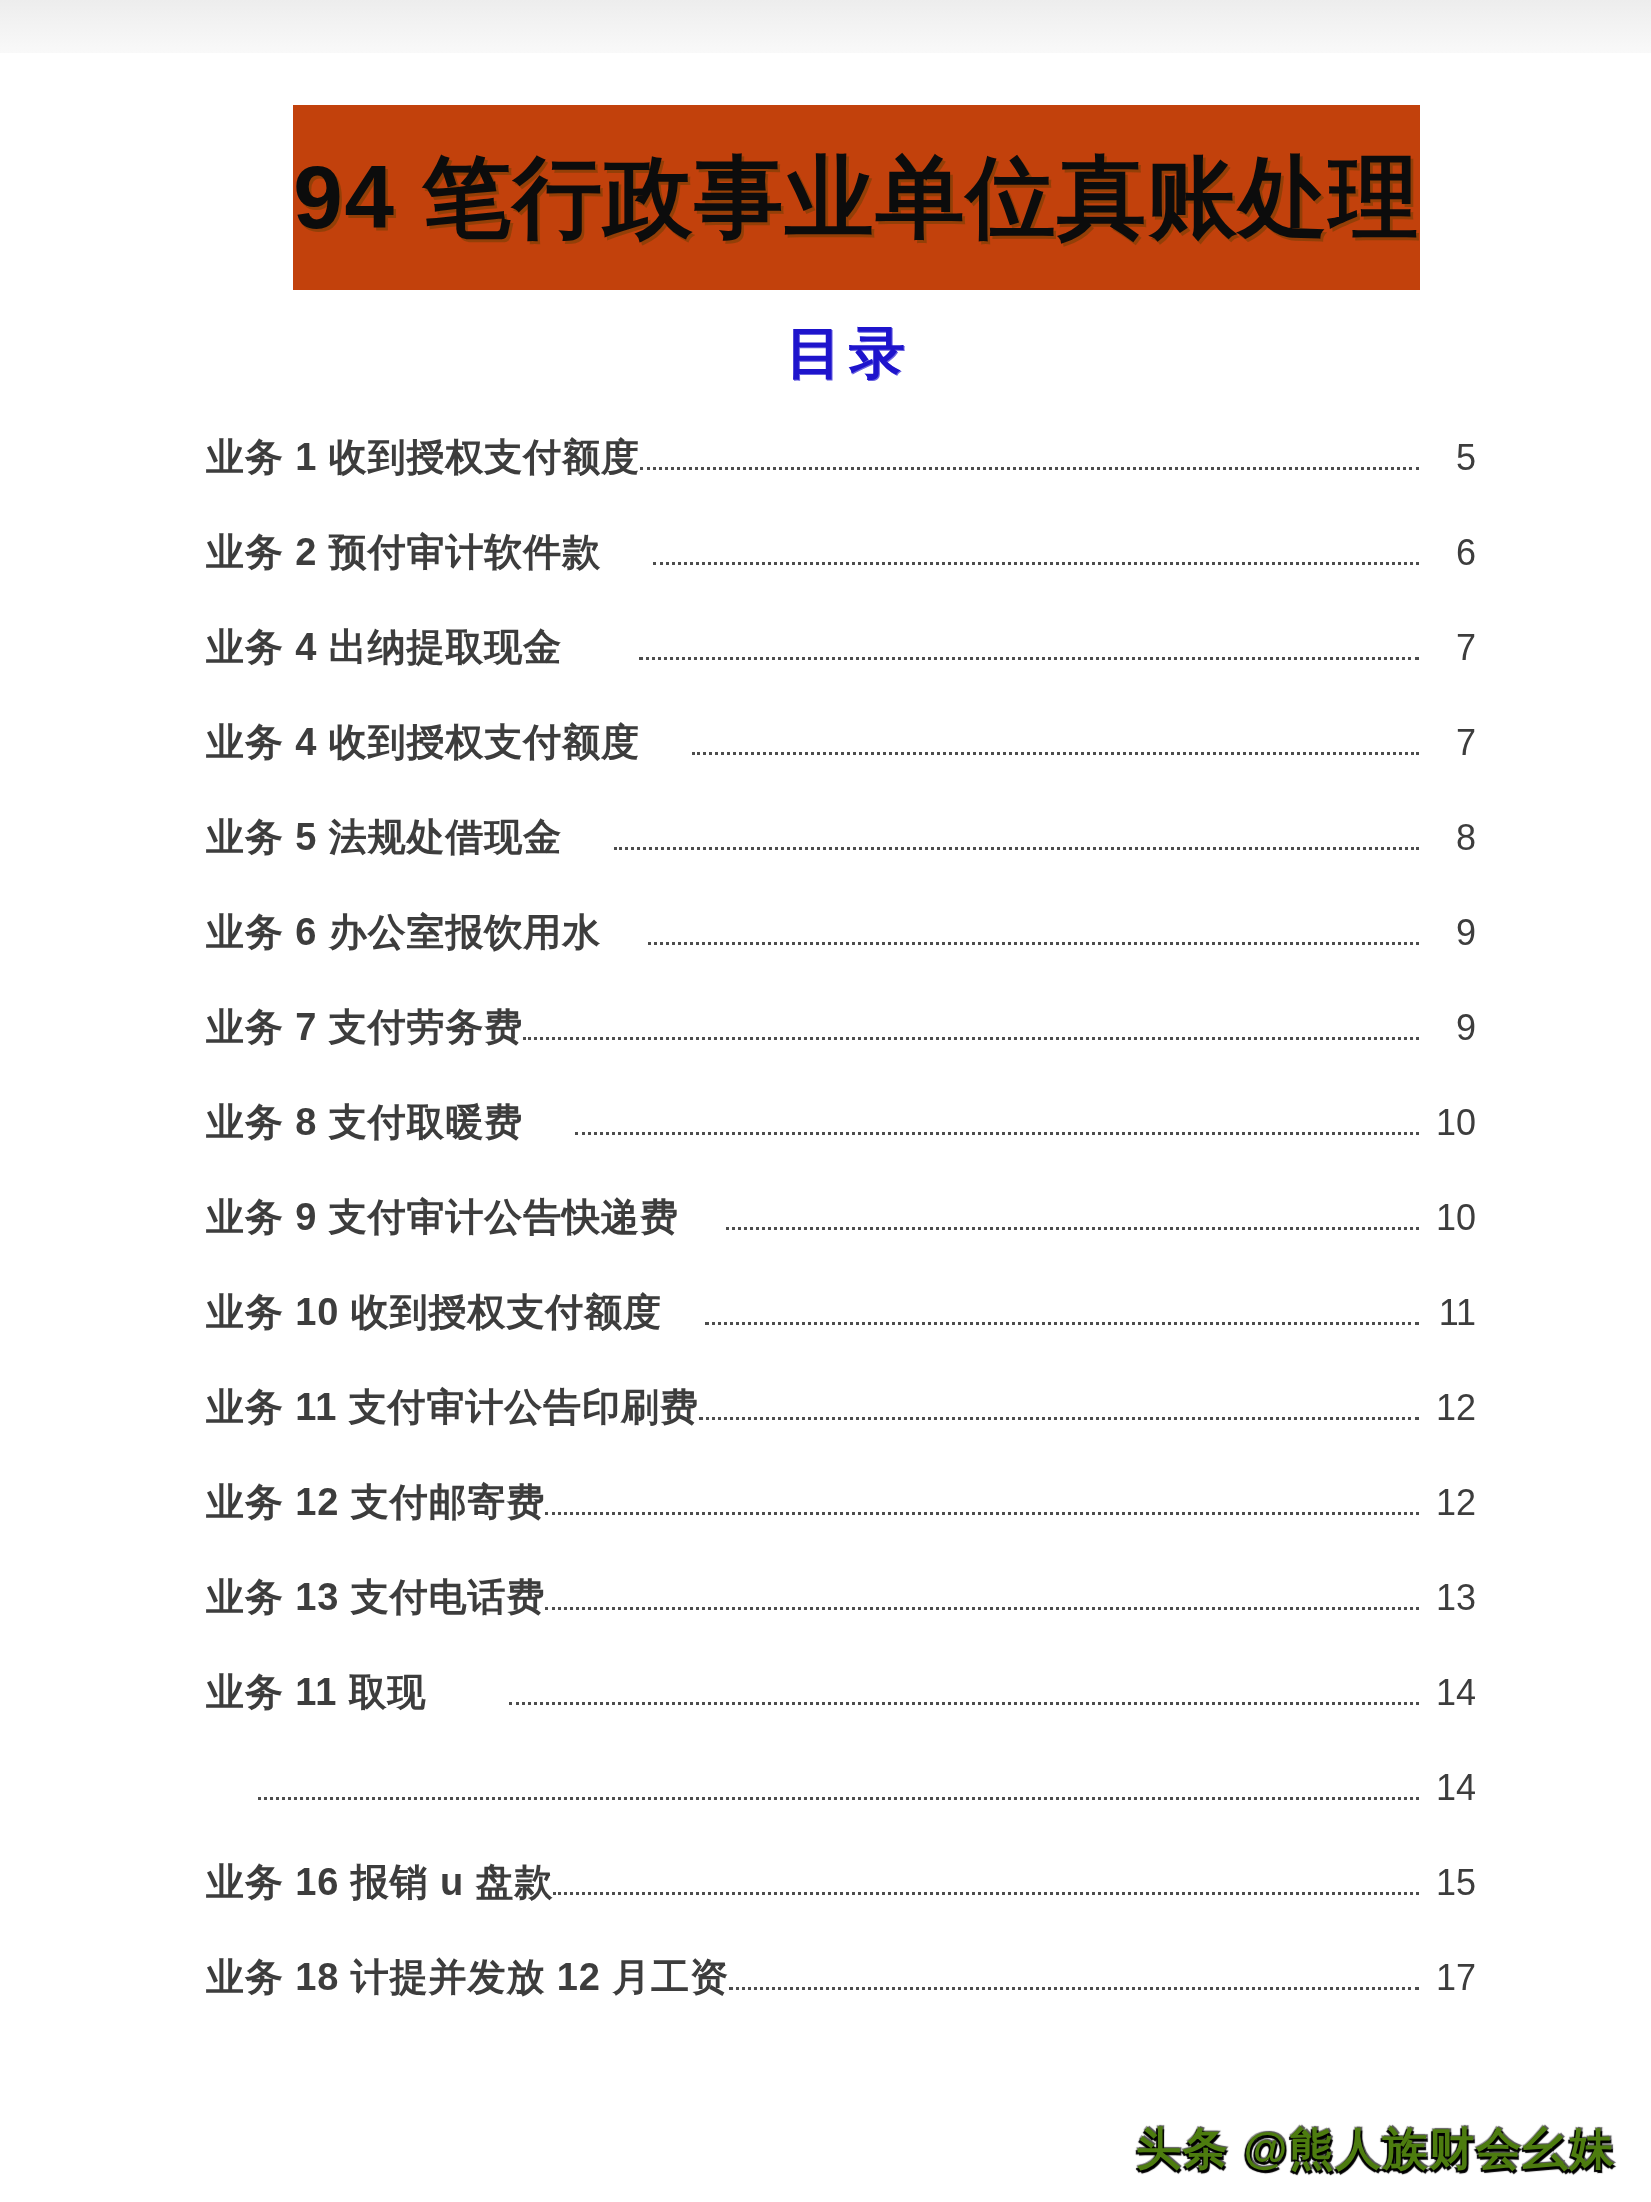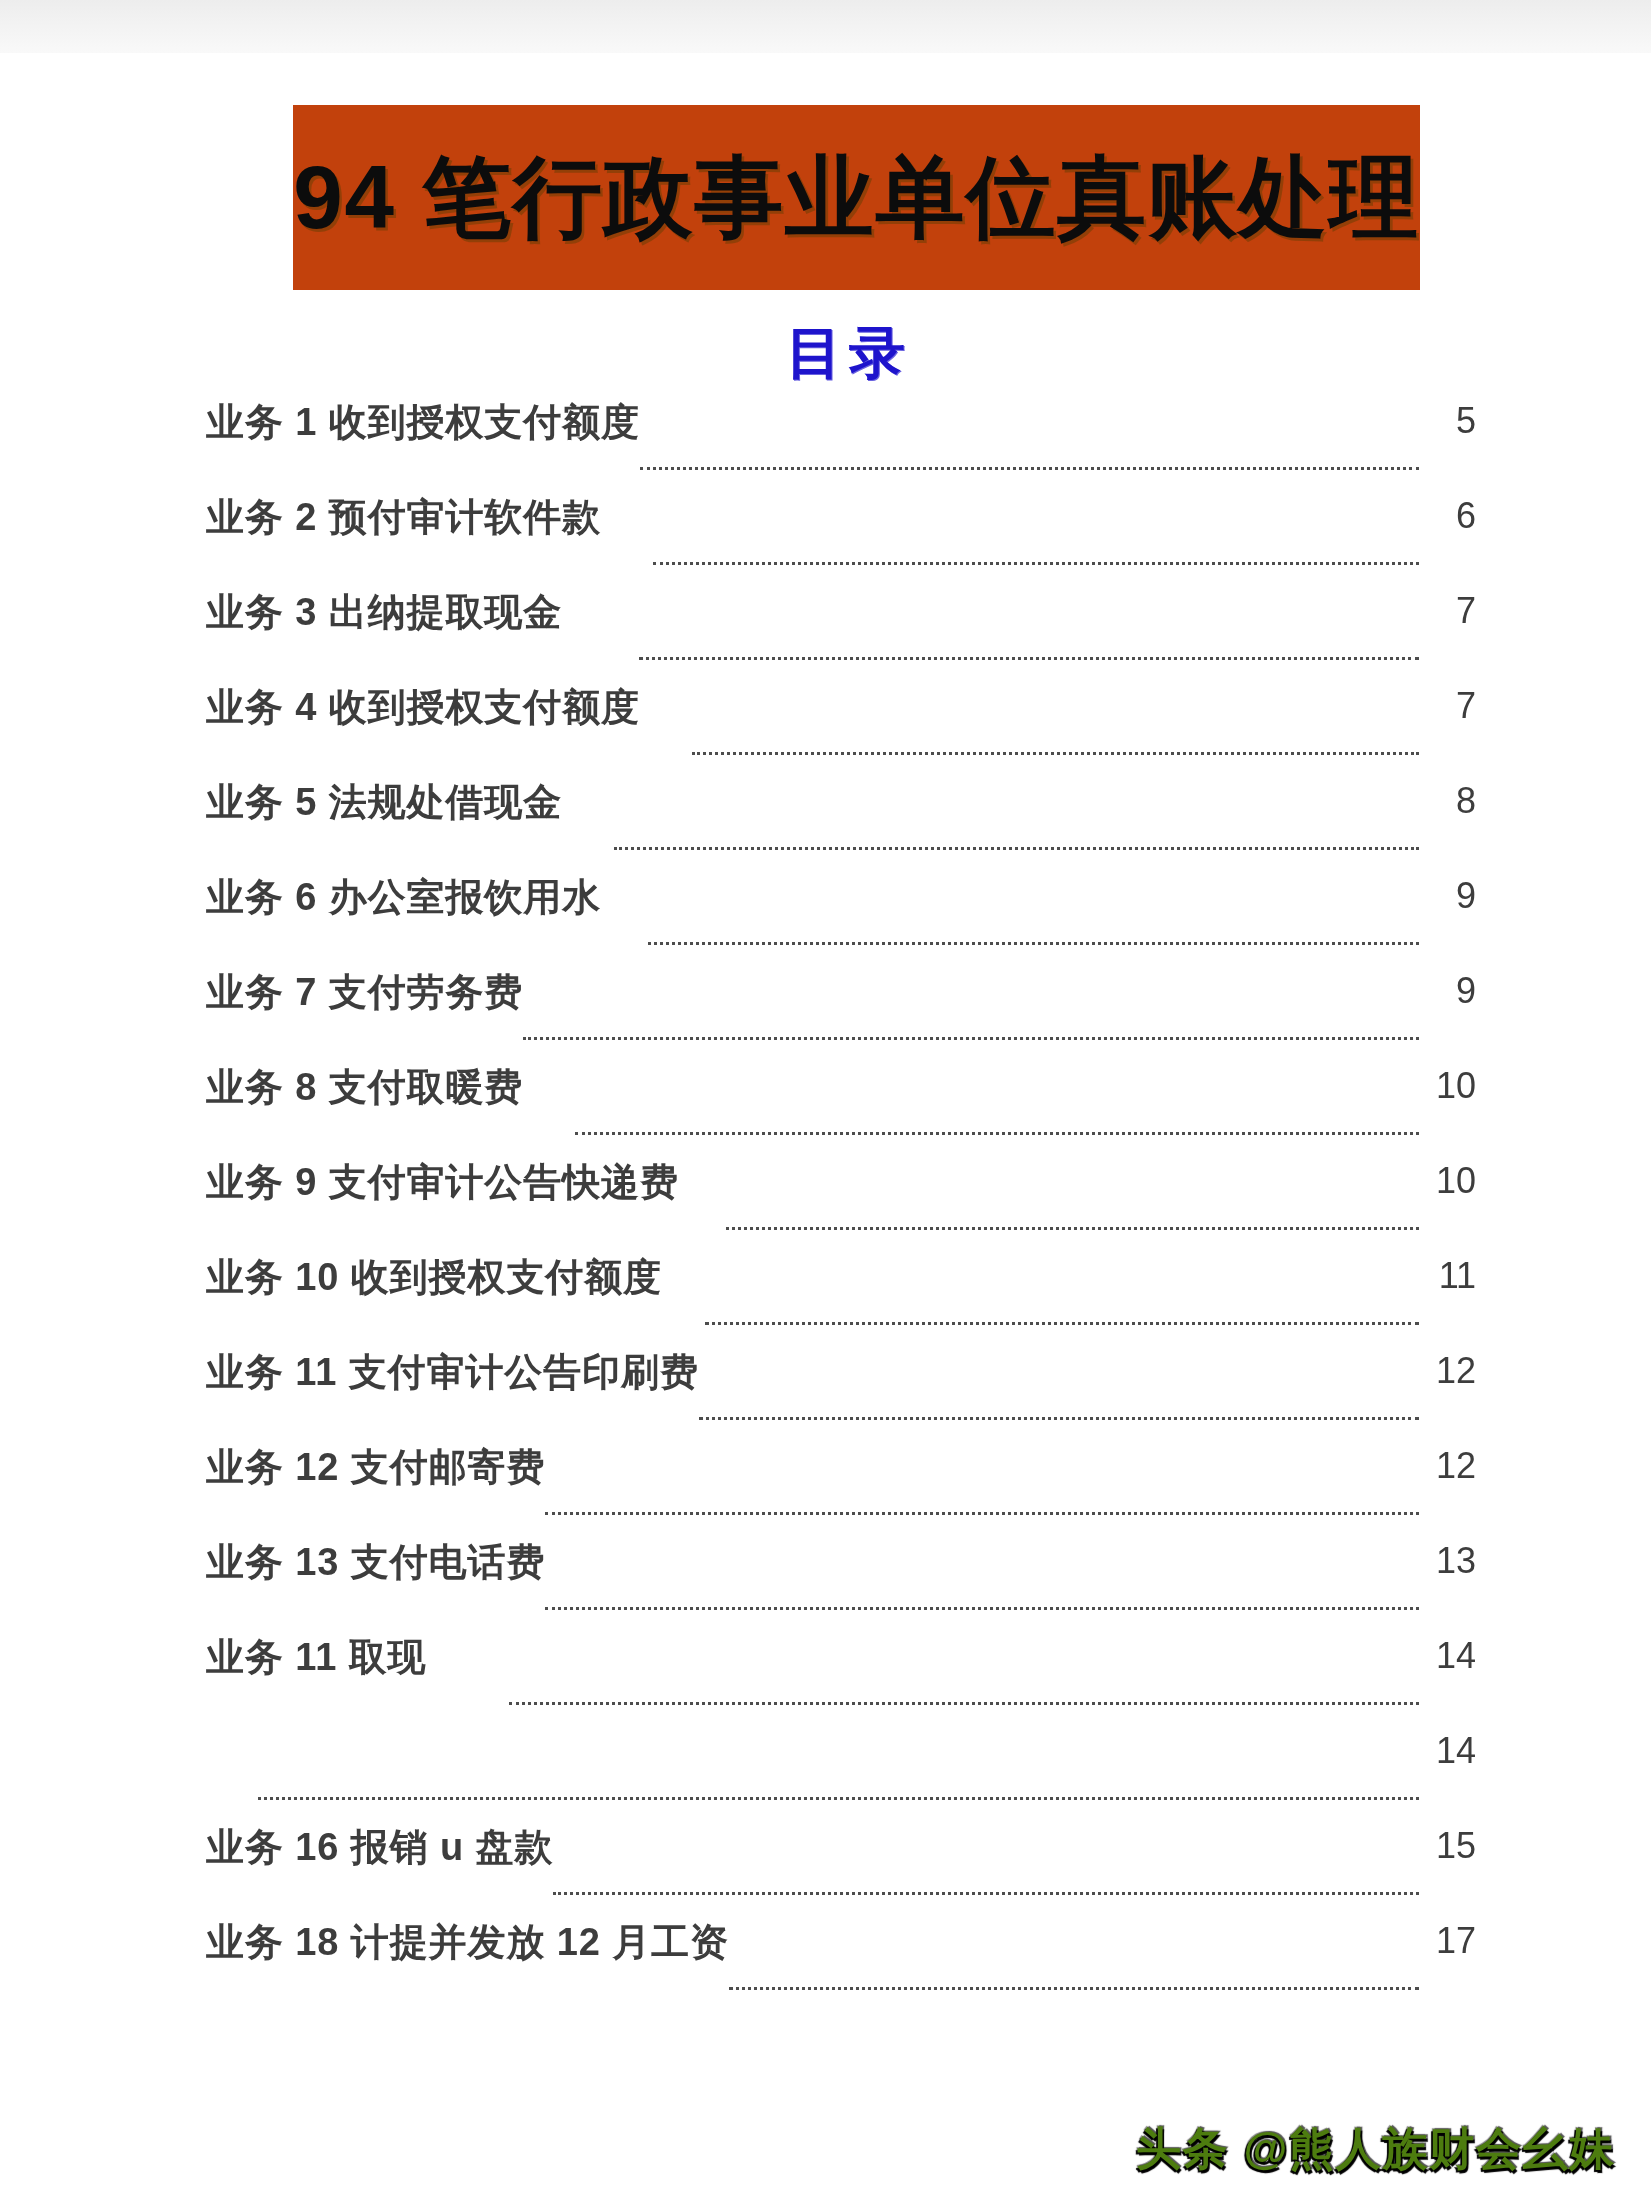--- a/index.html
+++ b/index.html
@@ -54,20 +54,21 @@
     text-shadow: 0.9px 0.9px 0 #6a63e0;
   }
   .toc-list {
     margin-top: 11.2px;
     padding-left: 206px;
     padding-right: 176px;
   }
   .toc-row {
     height: 95px;
     display: flex;
+    align-items: flex-end;
     box-sizing: border-box;
     padding-bottom: 22.4px;
   }
   .toc-label {
     font-size: 38px;
     font-weight: 700;
     color: #3d3d3d;
     line-height: 1;
     white-space: nowrap;
     letter-spacing: 0.9px;
@@ -125,21 +126,21 @@
     <span class="toc-label">业务 1 收到授权支付额度</span>
     <span class="leader" style="margin-left: 0px;"></span>
     <span class="toc-page">5</span>
   </div>
       <div class="toc-row">
     <span class="toc-label">业务 2 预付审计软件款</span>
     <span class="leader" style="margin-left: 52px;"></span>
     <span class="toc-page">6</span>
   </div>
       <div class="toc-row">
-    <span class="toc-label">业务 3 出纳提取现金</span>
+    <span class="toc-label">业务 4 出纳提取现金</span>
     <span class="leader" style="margin-left: 77px;"></span>
     <span class="toc-page">7</span>
   </div>
       <div class="toc-row">
     <span class="toc-label">业务 4 收到授权支付额度</span>
     <span class="leader" style="margin-left: 52px;"></span>
     <span class="toc-page">7</span>
   </div>
       <div class="toc-row">
     <span class="toc-label">业务 5 法规处借现金</span>

